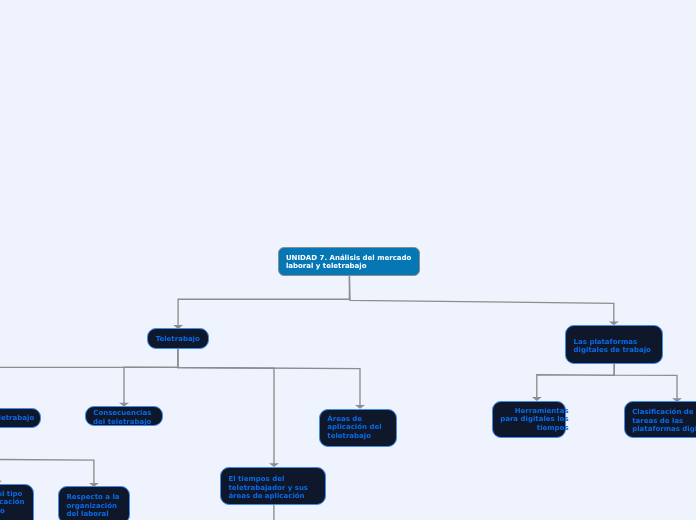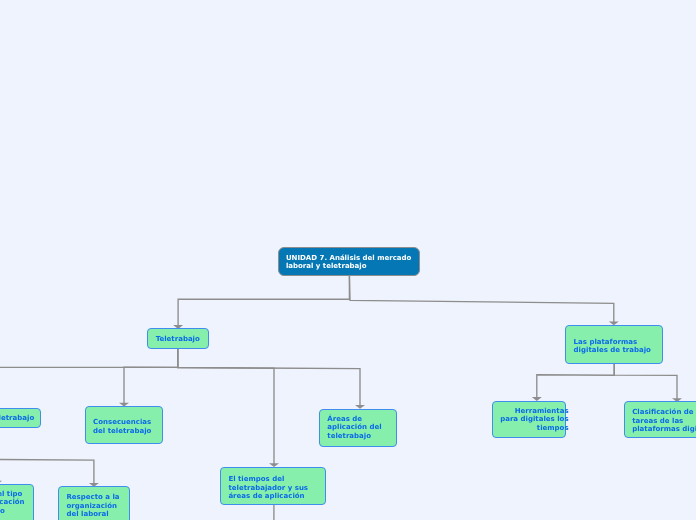--- a/index.html
+++ b/index.html
@@ -2,22 +2,22 @@
 <html><head>
 <meta charset="utf-8">
 <title>UNIDAD 2. Análisis del mercado laboral y teletrabajo</title>
 <style>
   html,body{margin:0;padding:0;}
   body{width:696px;height:520px;overflow:hidden;background:#eff3fd;
        font-family:"DejaVu Sans",sans-serif;
        -webkit-font-smoothing:antialiased;text-rendering:geometricPrecision;}
   #canvas{position:relative;width:696px;height:520px;overflow:hidden;}
   svg#links{position:absolute;left:0;top:0;width:696px;height:520px;overflow:visible;}
-  .node{position:absolute;box-sizing:border-box;border-radius:4px;
-        border:1.5px solid #3f8eee;background:#86efac;color:#0b6ae8;
+  .node{position:absolute;box-sizing:border-box;border-radius:9px;
+        border:1.5px solid #3f8eee;background:#0f172a;color:#0b6ae8;
         font-weight:bold;font-size:7px;line-height:8.6px;
         display:flex;align-items:center;padding:0 7.3px;}
   .node.root{background:#0577b5;border:1.2px solid #8d8d8d;color:#ffffff;
              border-radius:6px;padding:0 7.3px;}
   .node .lbl{display:block;white-space:nowrap;}
   .node .lbl > div{white-space:nowrap;}
   .node.center{justify-content:center;padding:0 4px;}
 </style>
 </head>
 <body>
@@ -62,21 +62,21 @@
         <span class="lbl" style="position: relative; top: 1.7px;">
           <div>Las plataformas</div>
           <div>digitales de trabajo</div>
         </span>
       </div>
       <div class="node leaf" style="left: -53.6px; top: 407.8px; width: 95px; height: 20.3px;">
         <span class="lbl">
           <div>Tipos de teletrabajo</div>
         </span>
       </div>
-      <div class="node leaf" style="left: 84.8px; top: 406.3px; width: 77.9px; height: 38px;">
+      <div class="node leaf" style="left: 84.8px; top: 406.3px; width: 77.9px; height: 20px; text-align: right;">
         <span class="lbl" style="position: relative; top: 1.4px;">
           <div>Consecuencias</div>
           <div>del teletrabajo</div>
         </span>
       </div>
       <div class="node leaf" style="left: 220.1px; top: 466.8px; width: 105.6px; height: 37.8px;">
         <span class="lbl" style="position: relative; top: 2.4px;">
           <div>El tiempos del</div>
           <div>teletrabajador y sus</div>
           <div>áreas de aplicación</div>

